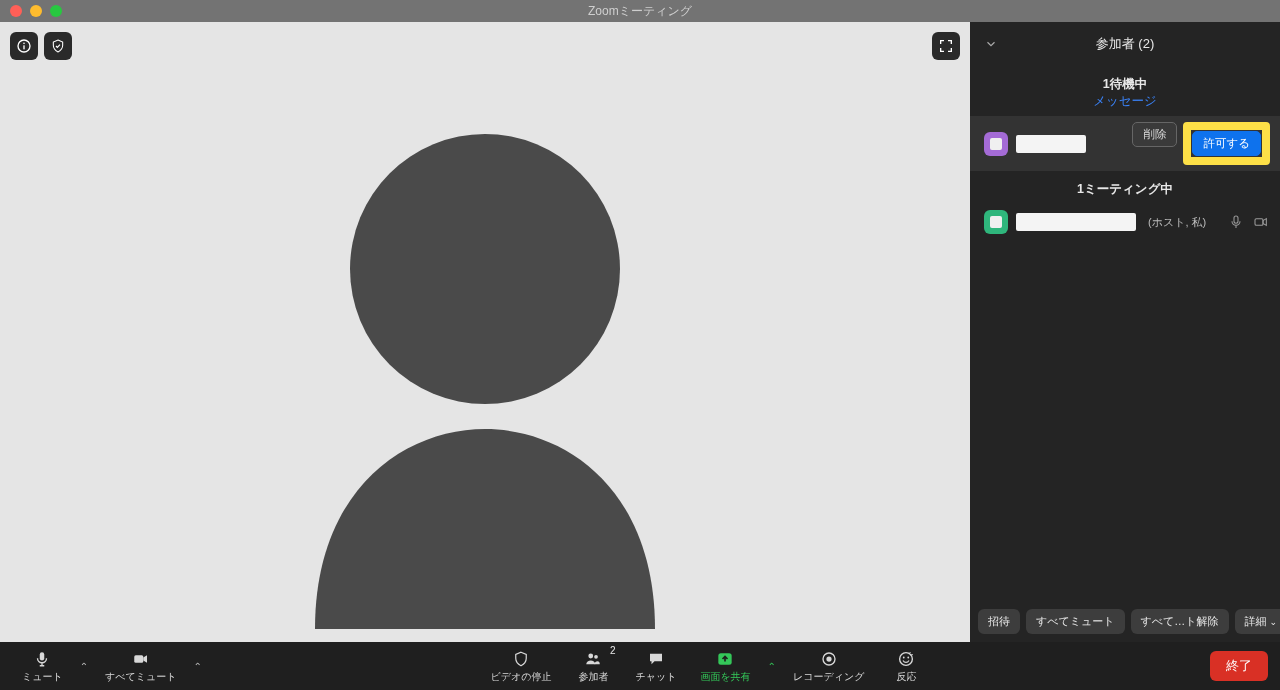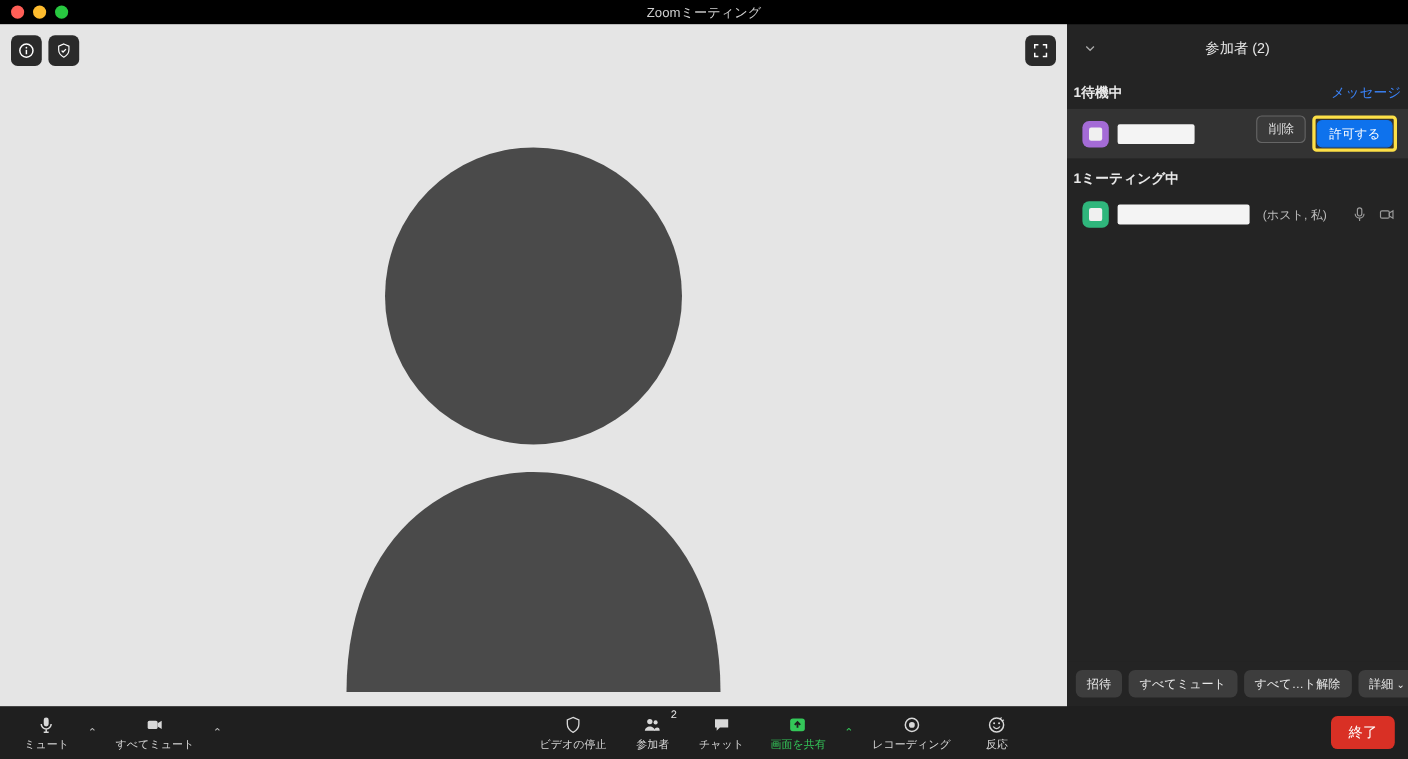--- a/index.html
+++ b/index.html
@@ -1,49 +1,49 @@
 <!DOCTYPE html>
 <html><head>
 <meta charset="utf-8">
 <style>
 * { margin: 0; padding: 0; box-sizing: border-box; font-family: -apple-system, "Helvetica Neue", Arial, sans-serif; }
 html, body { width: 1280px; height: 690px; overflow: hidden; background: #1a1a1a; color: #dcdcdc; }
 
 
-.titlebar { height: 22px; background: #000000; display: flex; align-items: center; position: relative; }
+.titlebar { height: 22px; background: #737373; display: flex; align-items: center; position: relative; }
 .traffic { display: flex; gap: 8px; padding-left: 10px; }
 .tl-dot { width: 12px; height: 12px; border-radius: 50%; }
 .red { background: #ff5f57; } .yellow { background: #febc2e; } .green { background: #28c840; }
 .titlebar-title { position: absolute; left: 0; right: 0; text-align: center; font-size: 12px; color: #cfcfcf; }
 
 
 .content { display: flex; height: calc(100% - 22px - 48px); }
 .video-area { flex: 1; background: #e5e5e5; position: relative; }
 .top-buttons { position: absolute; top: 10px; left: 10px; display: flex; gap: 6px; }
 .sq-btn { width: 28px; height: 28px; border-radius: 6px; background: rgba(0,0,0,0.82); display: flex; align-items: center; justify-content: center; color: #fff; cursor: pointer; }
 .top-right { position: absolute; top: 10px; right: 10px; }
 .avatar-ph { position: absolute; left: 50%; top: 56%; transform: translate(-50%, -50%); }
 
 
 .panel { width: 310px; background: #242424; display: flex; flex-direction: column; }
 .panel-header { height: 44px; display: flex; align-items: center; justify-content: center; position: relative; font-size: 13px; color: #e8e8e8; }
 .panel-header .chev { position: absolute; left: 14px; color: #aaa; cursor: pointer; }
-.section-row { display: flex; align-items: center; justify-content: space-between; padding: 10px 6px 6px; font-size: 12.5px; color: #e8e8e8; font-weight: 600; }
+.section-row { display: flex; align-items: center; justify-content: space-between; padding: 10px 6px 6px; font-size: 12.5px; color: #e8e8e8; font-weight: 600; flex-direction: column; }
 .section-row .link { color: #3a82f7; font-weight: 400; cursor: pointer; }
 .p-row { display: flex; align-items: center; padding: 6px 10px 6px 14px; gap: 8px; background: #333; }
 .p-row.plain { background: transparent; }
 .p-avatar { width: 24px; height: 24px; border-radius: 6px; display: flex; align-items: center; justify-content: center; }
 .p-avatar .inner { width: 12px; height: 12px; background: #f0f0f0; border-radius: 2px; }
 .p-name { flex: 0 0 auto; height: 18px; background: #f4f4f4; border-radius: 2px; }
 .p-meta { font-size: 11px; color: #bbb; margin-left: 4px; }
 .p-icons { margin-left: auto; display: flex; gap: 8px; color: #9a9a9a; }
 .p-actions { margin-left: auto; display: flex; gap: 6px; align-items: flex-start; }
 .btn-sm { font-size: 11.5px; padding: 4px 10px; border-radius: 5px; border: 1px solid #666; background: #3a3a3a; color: #ddd; cursor: pointer; }
 .btn-sm.primary { background: #0e72ed; border-color: #0e72ed; color: #fff; }
-.highlight-box { border: 3px solid #fde047; border-radius: 4px; padding: 1px; }
+.highlight-box { border: 8px solid #fde047; border-radius: 4px; padding: 1px; }
 
 
 .toolbar { height: 48px; background: #1f1f1f; display: flex; align-items: center; padding: 0 12px; gap: 4px; }
 .tb-btn { display: flex; flex-direction: column; align-items: center; justify-content: center; color: #d8d8d8; font-size: 10px; padding: 2px 10px; cursor: pointer; position: relative; min-width: 56px; }
 .tb-btn .ic { height: 20px; display: flex; align-items: center; justify-content: center; margin-bottom: 1px; }
 .tb-btn.green-txt { color: #34c759; }
 .tb-caret { color: #bbb; align-self: center; cursor: pointer; padding: 0 3px; font-size: 10px; }
 .tb-badge { position: absolute; top: -2px; right: 6px; font-size: 10px; color: #e8e8e8; }
 .spacer { flex: 1; }
 .end-btn { background: #d93025; color: #fff; border: none; border-radius: 6px; padding: 6px 16px; font-size: 13px; cursor: pointer; font-weight: 500; }

